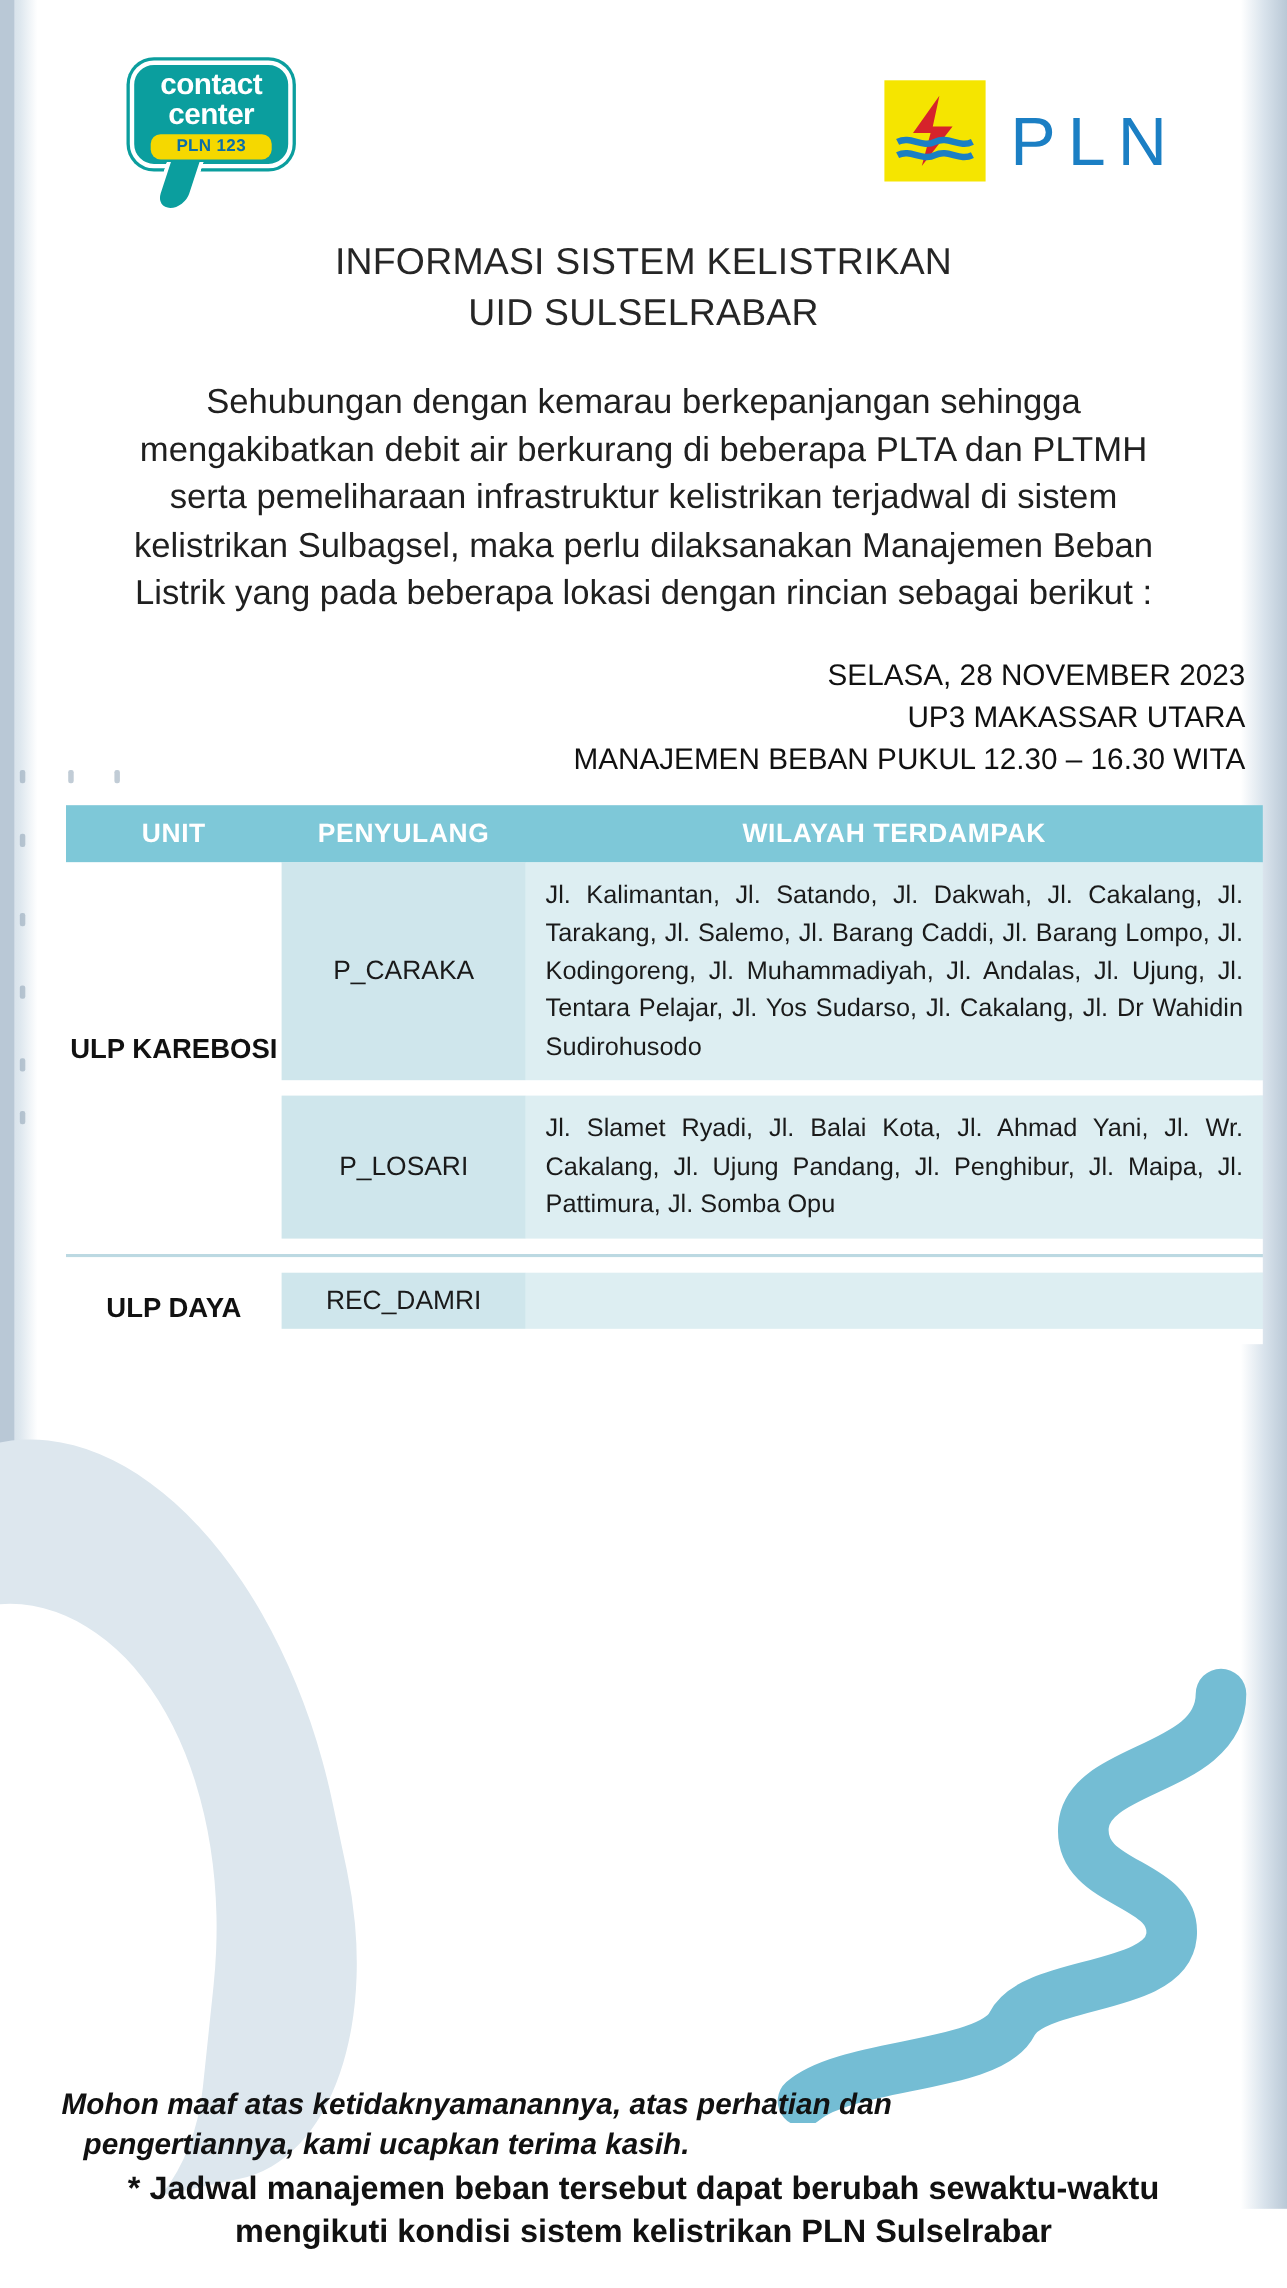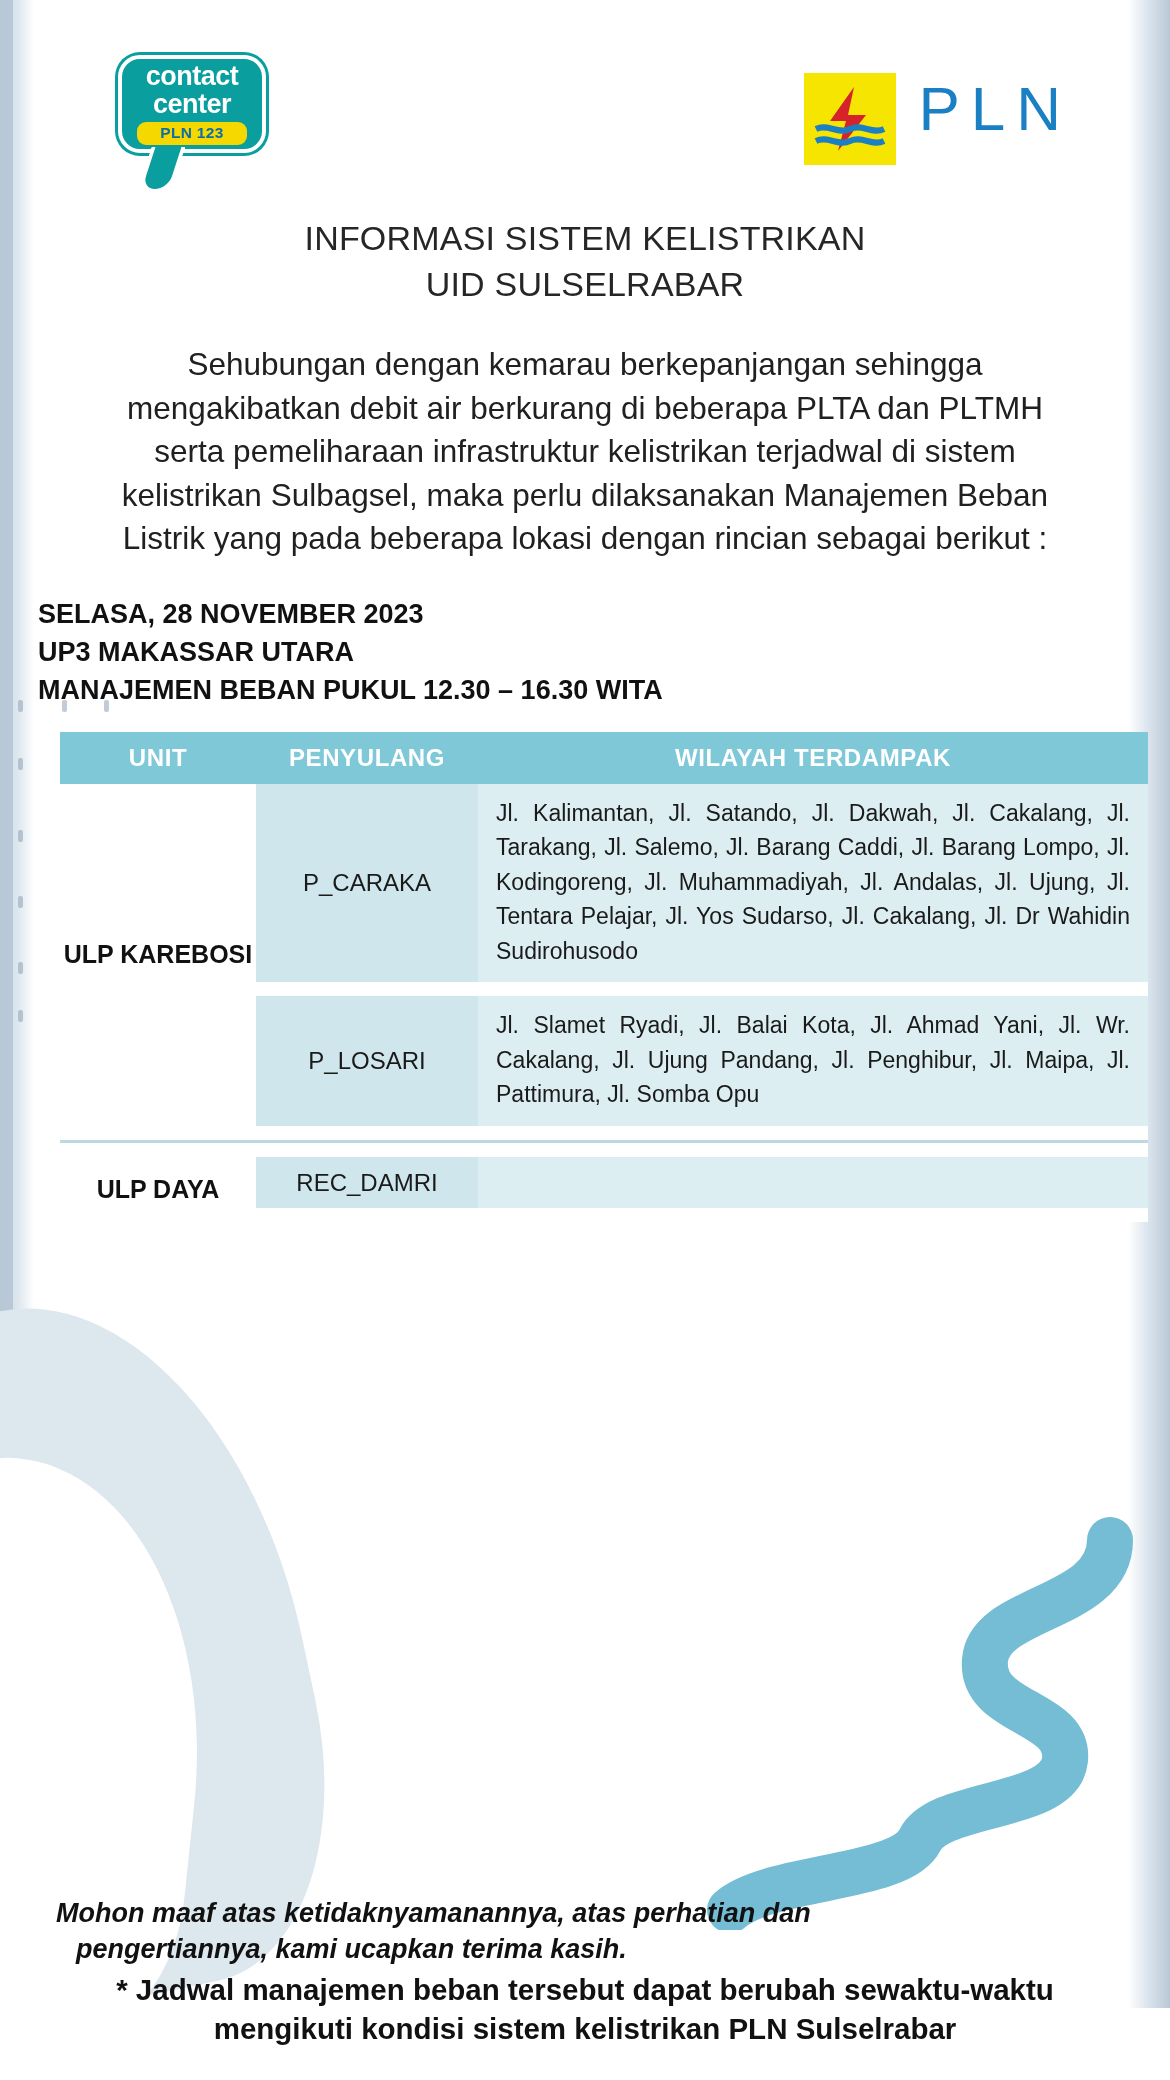--- a/index.html
+++ b/index.html
@@ -134,21 +134,21 @@
     left: 26px; top: 92px;
     width: 34px; height: 46px;
     background: #0b9e9e;
     border-radius: 0 0 18px 18px;
     transform: skewX(-18deg);
     border: 4px solid #fff;
     border-top: none;
   }
 
   
-  .pln-logo { display: flex; align-items: flex-start; gap: 22px; padding-top: 18px; padding-left: 24px; }
+  .pln-logo { display: flex; align-items: flex-end; gap: 22px; padding-top: 18px; padding-left: 24px; }
   .pln-mark {
     width: 92px; height: 92px;
     background: #f5e500;
     position: relative;
   }
   .pln-mark svg { position: absolute; inset: 0; }
   .pln-text {
     color: #1b7fc4;
     font-size: 62px;
     font-weight: 400;
@@ -168,22 +168,22 @@
   p.intro {
     margin: 36px 55px 0;
     text-align: center;
     font-size: 31.5px;
     line-height: 1.38;
     color: #202020;
     font-weight: 400;
   }
   .sched {
     margin: 34px 0 0;
-    text-align: left;
-    font-weight: 700;
+    text-align: right;
+    font-weight: 400;
     font-size: 27px;
     line-height: 1.42;
     color: #111;
   }
 
   
   .table {
     margin: 22px 22px 0 22px;
     width: 1088px;
   }

